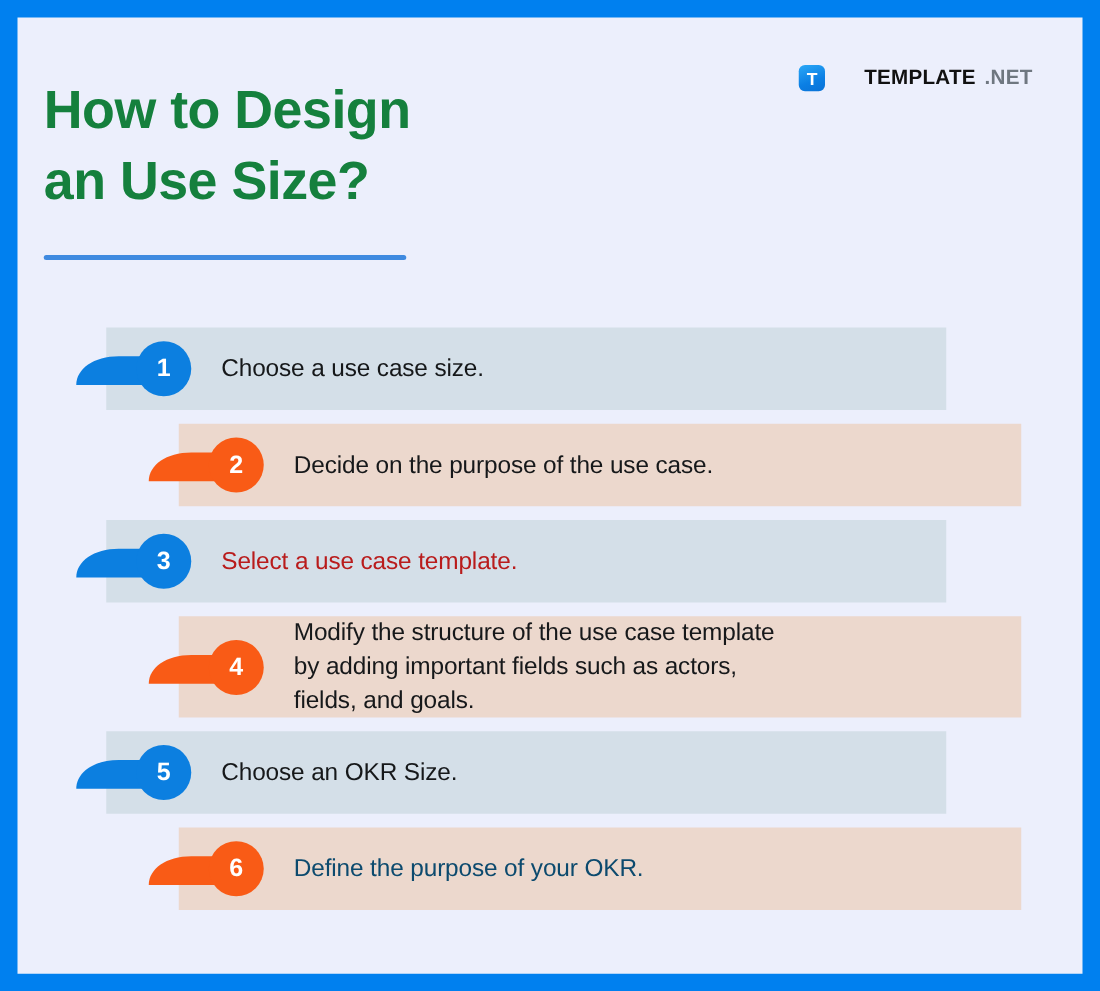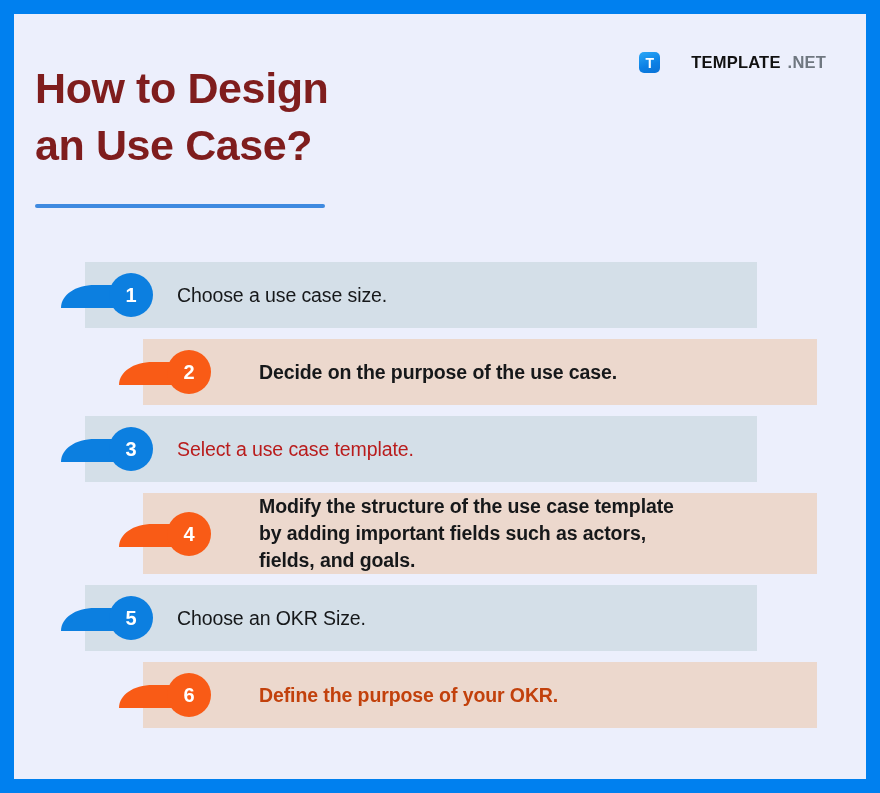--- a/index.html
+++ b/index.html
@@ -72,21 +72,21 @@
     position: absolute;
     left: 21px;
     top: 46px;
     width: 560px;
   }
   #heading .hl {
     display: block;
     font-size: 43px;
     font-weight: bold;
     line-height: 57px;
-    color: #7f1d1d;
+    color: #15803d;
     letter-spacing: -0.4px;
     white-space: nowrap;
   }
   #rule {
     position: absolute;
     left: 21px;
     top: 190px;
     width: 290px;
     height: 4px;
     border-radius: 2px;
@@ -142,42 +142,42 @@
     line-height: 1;
   }
 
   .text {
     font-size: 19.5px;
     line-height: 27px;
     color: #16181a;
     letter-spacing: -0.1px;
   }
   .step.odd  .text { margin-left: 92px; }
-  .step.even .text { margin-left: 116px; font-weight: bold; }
+  .step.even .text { margin-left: 92px; }
   .text .tl { display: block; white-space: nowrap; }
 
   .spacer-sm { height: 11px; }
 </style>
 </head>
 <body>
 
 <div id="poster" style="background: rgb(0, 128, 239);">
   <div id="canvas" style="background: rgb(236, 239, 252);">
 
     <div id="brand">
       <span id="brand-mark">
         <span>T</span>
       </span>
       <span class="brand-word brand-tpl">TEMPLATE</span>
         <span class="brand-word brand-net">.NET</span>
     </div>
 
     <div id="heading">
       <span class="hl">How to Design</span>
-      <span class="hl">an Use Case?</span>
+      <span class="hl">an Use Size?</span>
     </div>
 
     <div id="rule" style="background: rgb(63, 138, 224);"></div>
 
     <div id="steps">
         <div class="step odd">
           <div class="bar" style="background: rgb(212, 223, 232);">
             <div class="badge">
               <svg viewBox="0 0 92 44" xmlns="http://www.w3.org/2000/svg" aria-hidden="true">
                 <path d="M0 35 C0 22 14 12 34 12 L70 12 L70 35 Z" fill="#0c7fe0"></path>
@@ -255,21 +255,21 @@
         <div class="spacer-sm"></div>
         <div class="step even">
           <div class="bar" style="background: rgb(236, 216, 205);">
             <div class="badge">
               <svg viewBox="0 0 92 44" xmlns="http://www.w3.org/2000/svg" aria-hidden="true">
                 <path d="M0 35 C0 22 14 12 34 12 L70 12 L70 35 Z" fill="#f95b16"></path>
                 <circle cx="70" cy="22" r="22" fill="#f95b16"></circle>
               </svg>
               <span class="num">6</span>
             </div>
-            <div class="text" style="color: #c2410c;">
+            <div class="text" style="color: #0c4a6e;">
               <span class="tl">Define the purpose of your OKR.</span>
             </div>
           </div>
         </div>
       </div>
 
   </div>
 </div>
 
 </body></html>

